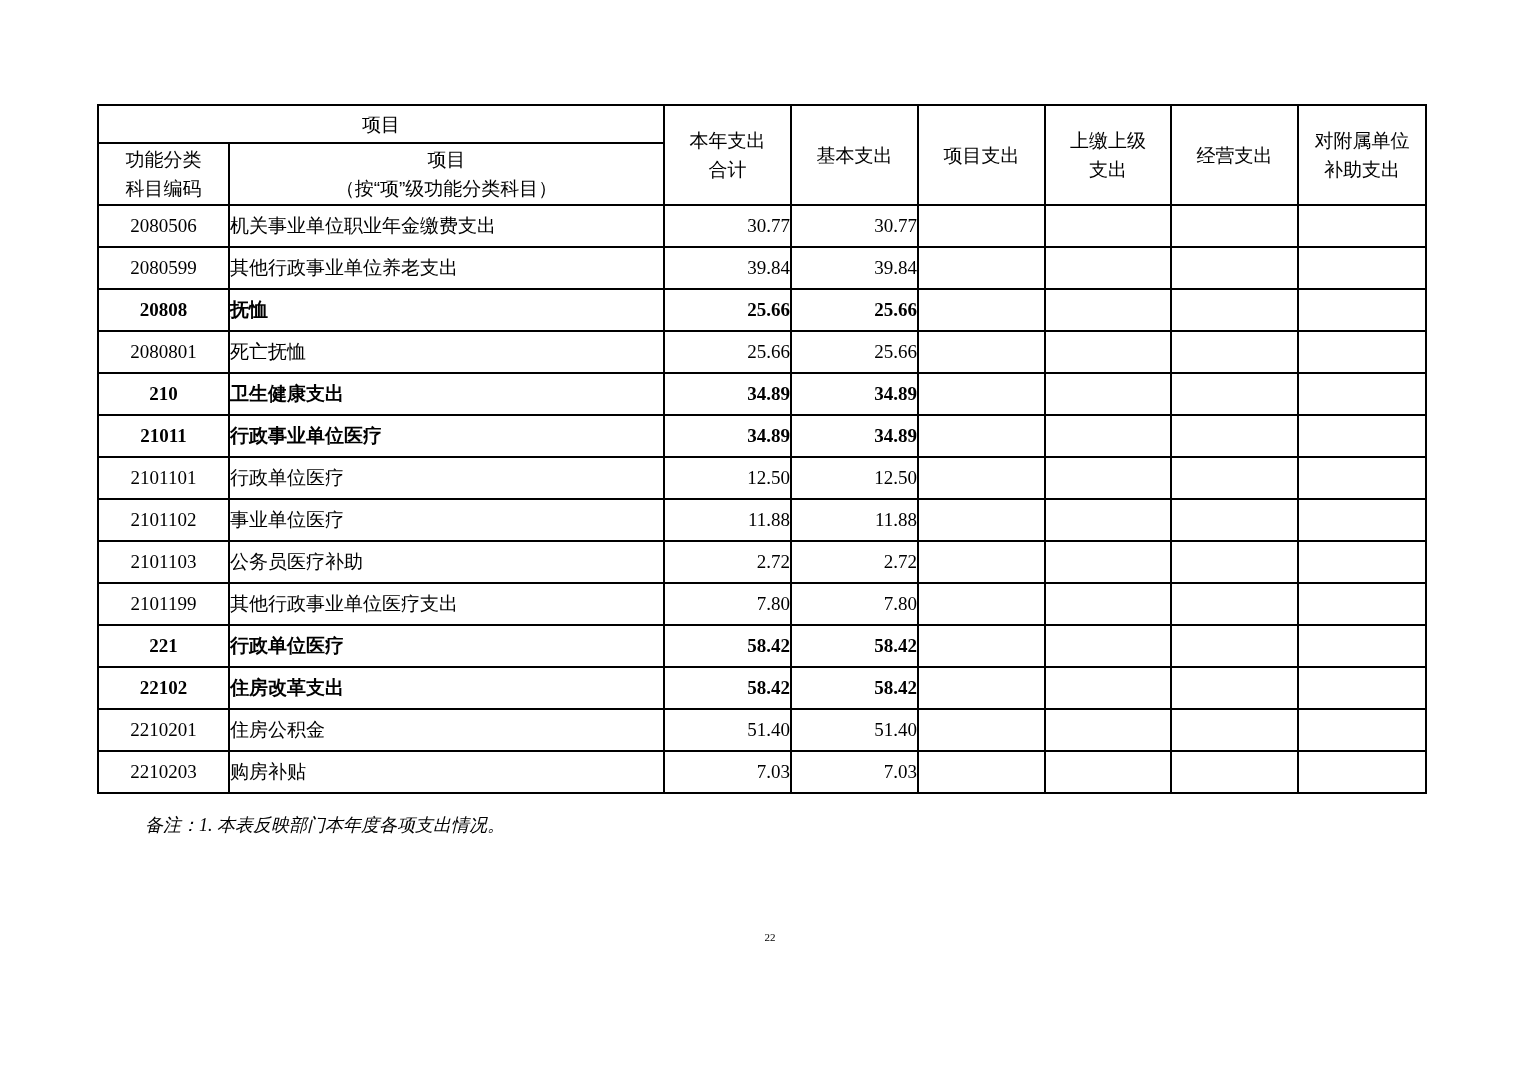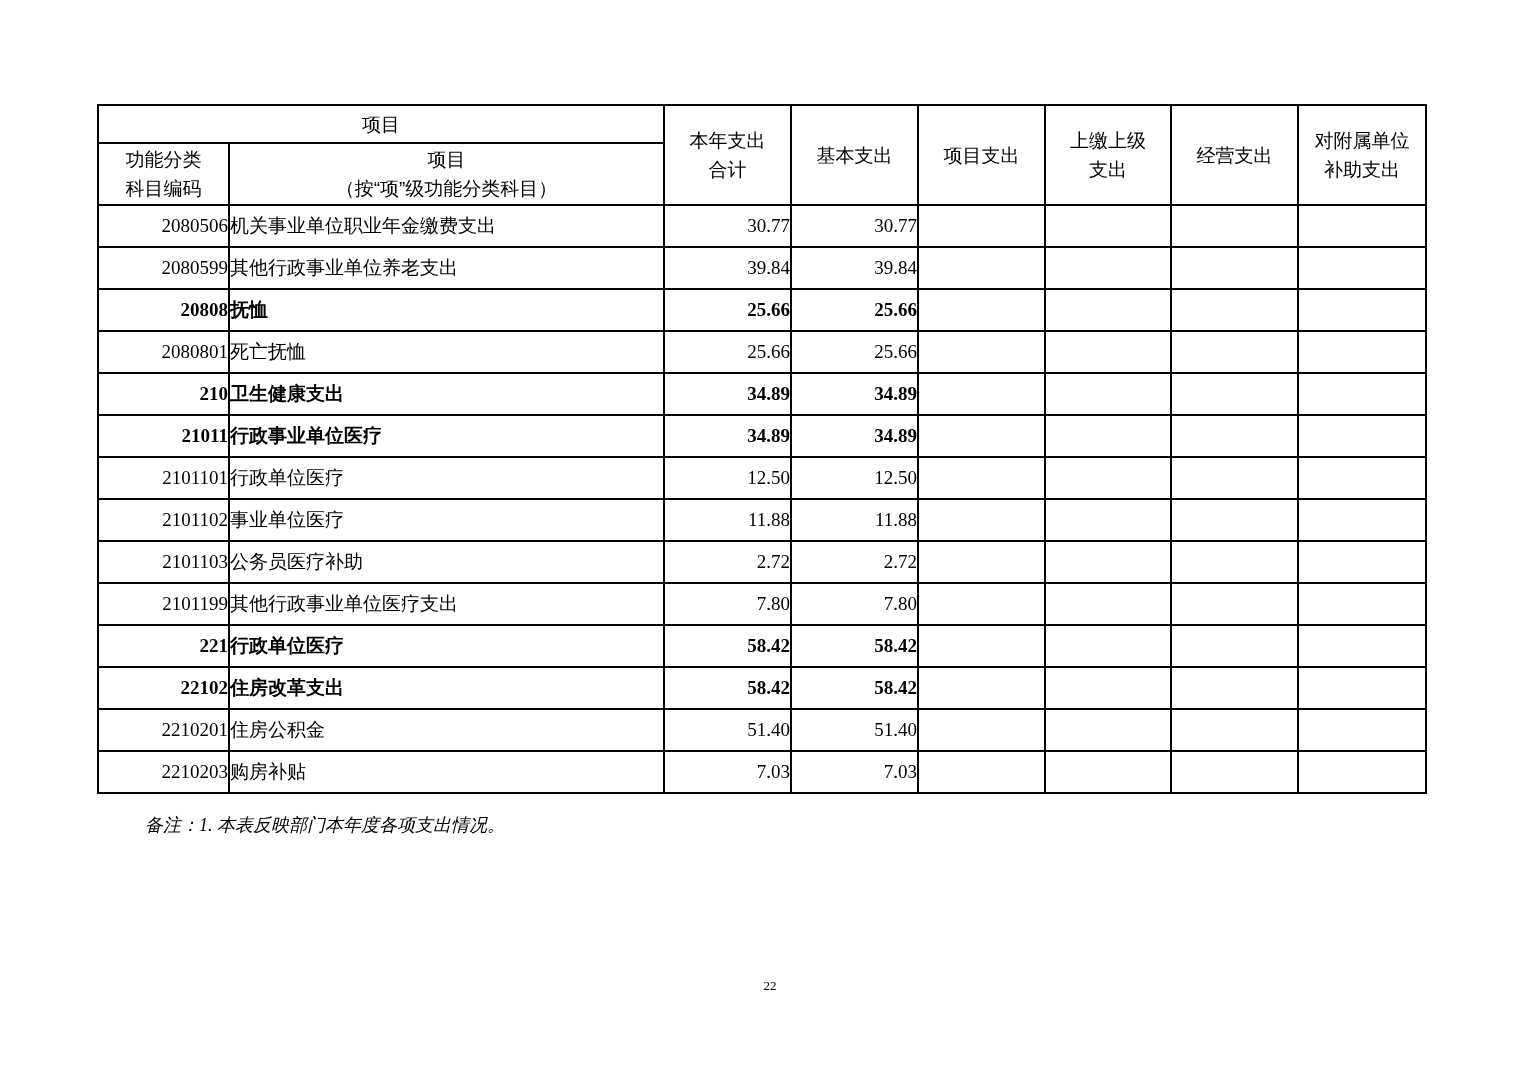--- a/index.html
+++ b/index.html
@@ -36,43 +36,43 @@
     line-height: 29px;
   }
   .h-top th { height: 38px; }
   .h-sub th { height: 62px; margin-top: 30px; }
   .budget-table tbody td {
     height: 42px;
     font-size: 19px;
     vertical-align: middle;
     white-space: nowrap;
   }
-  .cell-code { text-align: right; padding-left: 8px; }
+  .cell-code { text-align: center; padding-left: 8px; }
   .cell-name { text-align: left; }
   .lvl-det   { padding-left: 58px; }
   .lvl-sum   { padding-left: 20px; }
   .cell-num  { text-align: right; padding-right: 12px; }
   .bold-row td { font-weight: bold; }
   .notes {
     position: absolute;
     left: 145px;
     top: 810px;
     font-size: 18px;
     line-height: 31px;
     font-style: italic;
     font-family: "Liberation Serif", "DejaVu Serif", serif;
   }
   .notes .note-line2 { padding-left: 60px; }
   .page-num {
     position: absolute;
-    top: 978px;
+    top: 931px;
     left: 0;
     width: 100%;
     text-align: center;
-    font-size: 13px;
+    font-size: 11px;
     padding-left: 20px;
   }
 </style>
 </head>
 <body>
 
 <table class="budget-table">
   <colgroup>
     <col style="width:131px">
     <col style="width:435px">

